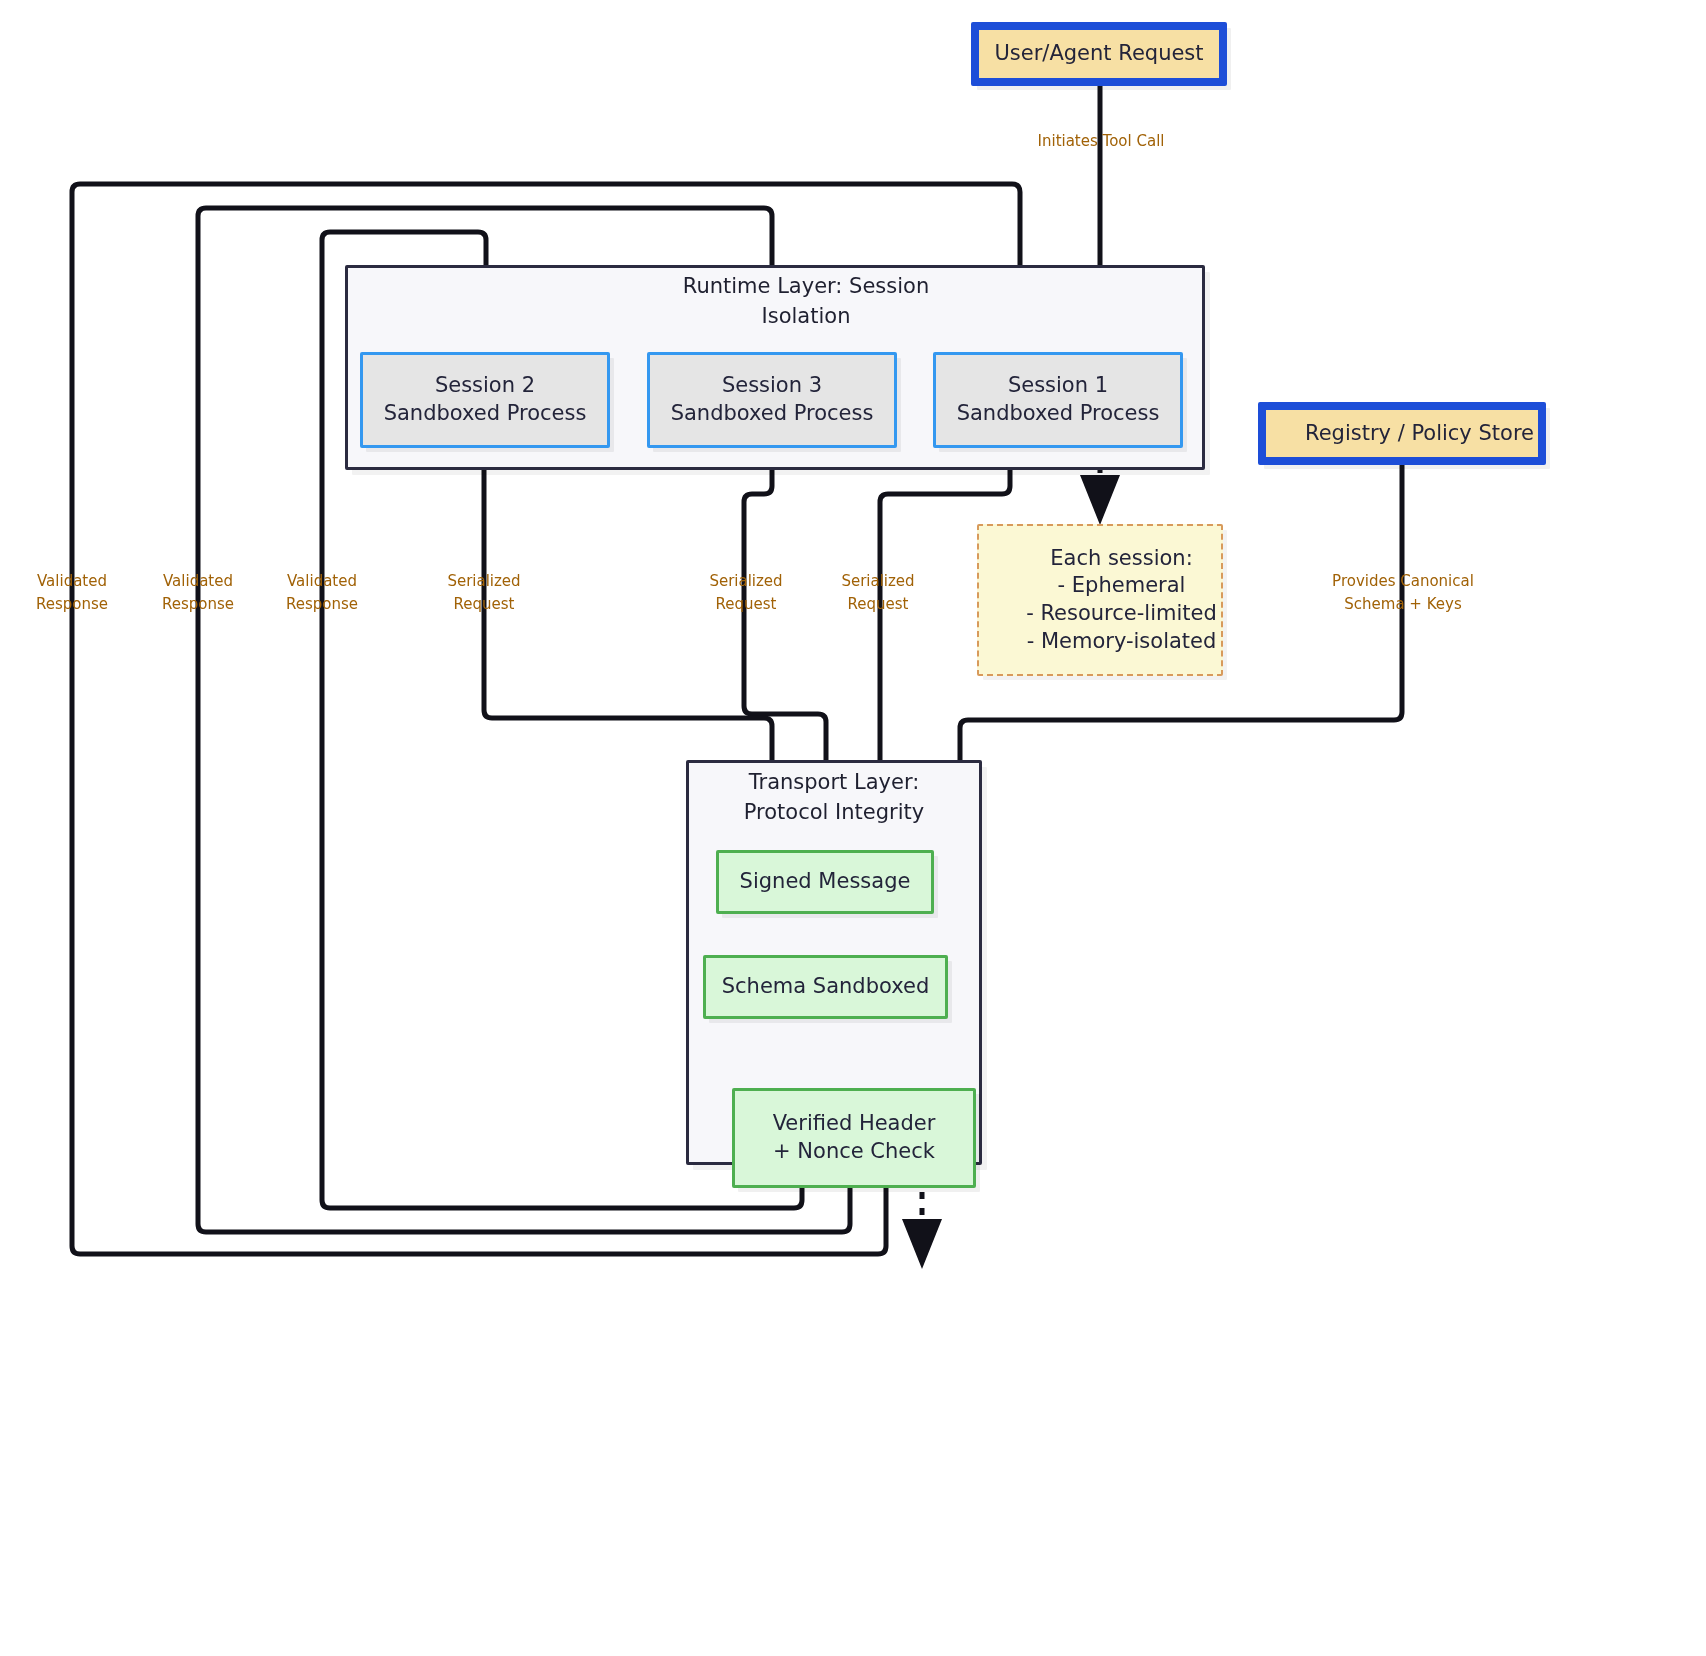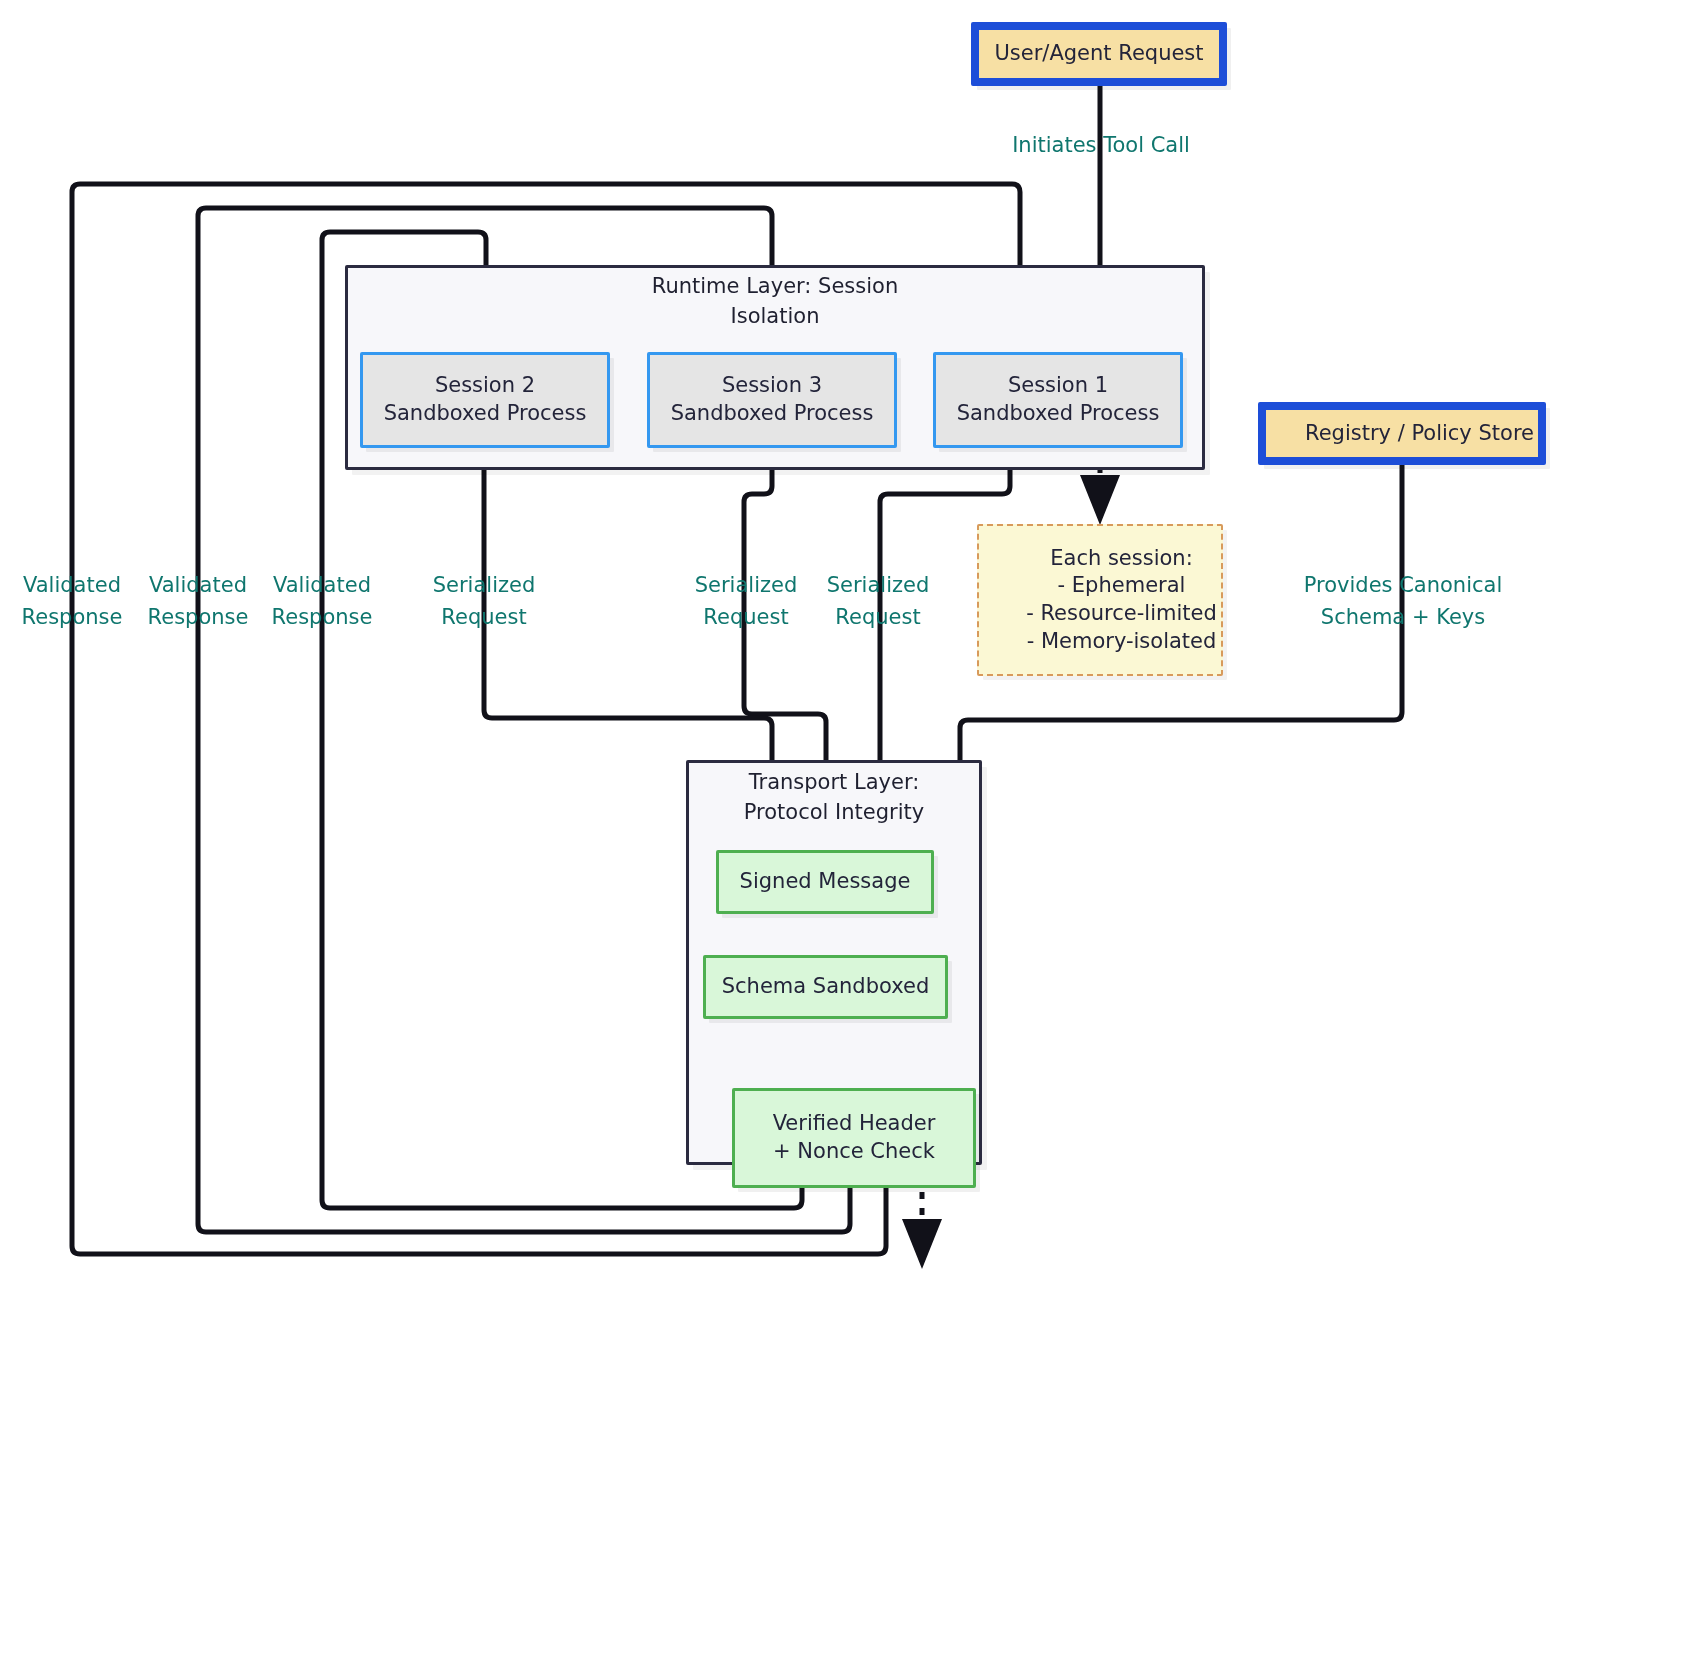--- a/index.html
+++ b/index.html
@@ -25,21 +25,21 @@
   .n-note{background:#fbf8d4;border:2px dashed #d89a5b;border-radius:2px;
           box-shadow:5px 5px 0 -1px rgba(0,0,0,0.05);align-items:center;padding-left:43px;}
 
   
   .cluster{position:absolute;box-sizing:border-box;background:#f7f7fa;
            border:3px solid #2b2b40;border-radius:2px;
            box-shadow:6px 6px 0 -1px rgba(0,0,0,0.05);}
   .cluster-title{position:absolute;left:0;right:0;text-align:center;
                  color:#1f2030;font-size:21px;line-height:1.42;white-space:pre-line;}
 
-  .edge-label{position:absolute;text-align:center;color:#0f766e;font-size:21px;
+  .edge-label{position:absolute;text-align:center;color:#a16207;font-size:15px;
               line-height:1.5;white-space:pre-line;background:transparent;}
 </style>
 </head>
 <body>
 
 <div id="stage">
 
   <svg class="edges" viewBox="0 0 1706 1656">
     <defs>
       <marker id="arrow" markerWidth="10" markerHeight="8" refX="8.6" refY="4" orient="auto" markerUnits="strokeWidth">
@@ -84,21 +84,21 @@
 
       <g stroke-width="4">
         <path d="M72,550 L72,632"></path>
         <path d="M198,550 L198,632"></path>
         <path d="M322,550 L322,632"></path>
       </g>
     </g>
   </svg>
 
   <div class="cluster" style="left:345px;top:265px;width:860px;height:205px;"></div>
-  <div class="cluster-title" style="top:272px;left:345px;width:860px;">Runtime Layer: Session
+  <div class="cluster-title" style="top:272px;left:345px;width:860px;padding-left:31px;">Runtime Layer: Session
 Isolation</div>
 
   <div class="cluster" style="left:686px;top:760px;width:296px;height:405px;"></div>
   <div class="cluster-title" style="top:768px;left:686px;width:296px;">Transport Layer:
 Protocol Integrity</div>
 
   <div class="node n-term" style="left:971px;top:22px;width:256px;height:64px;">
     <span class="lines">User/Agent Request</span>
   </div>
 

